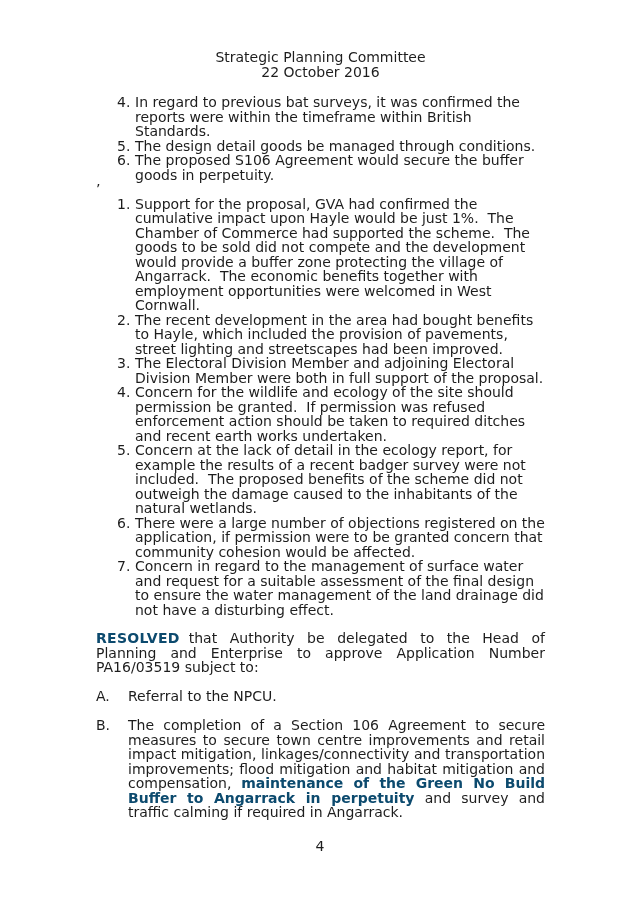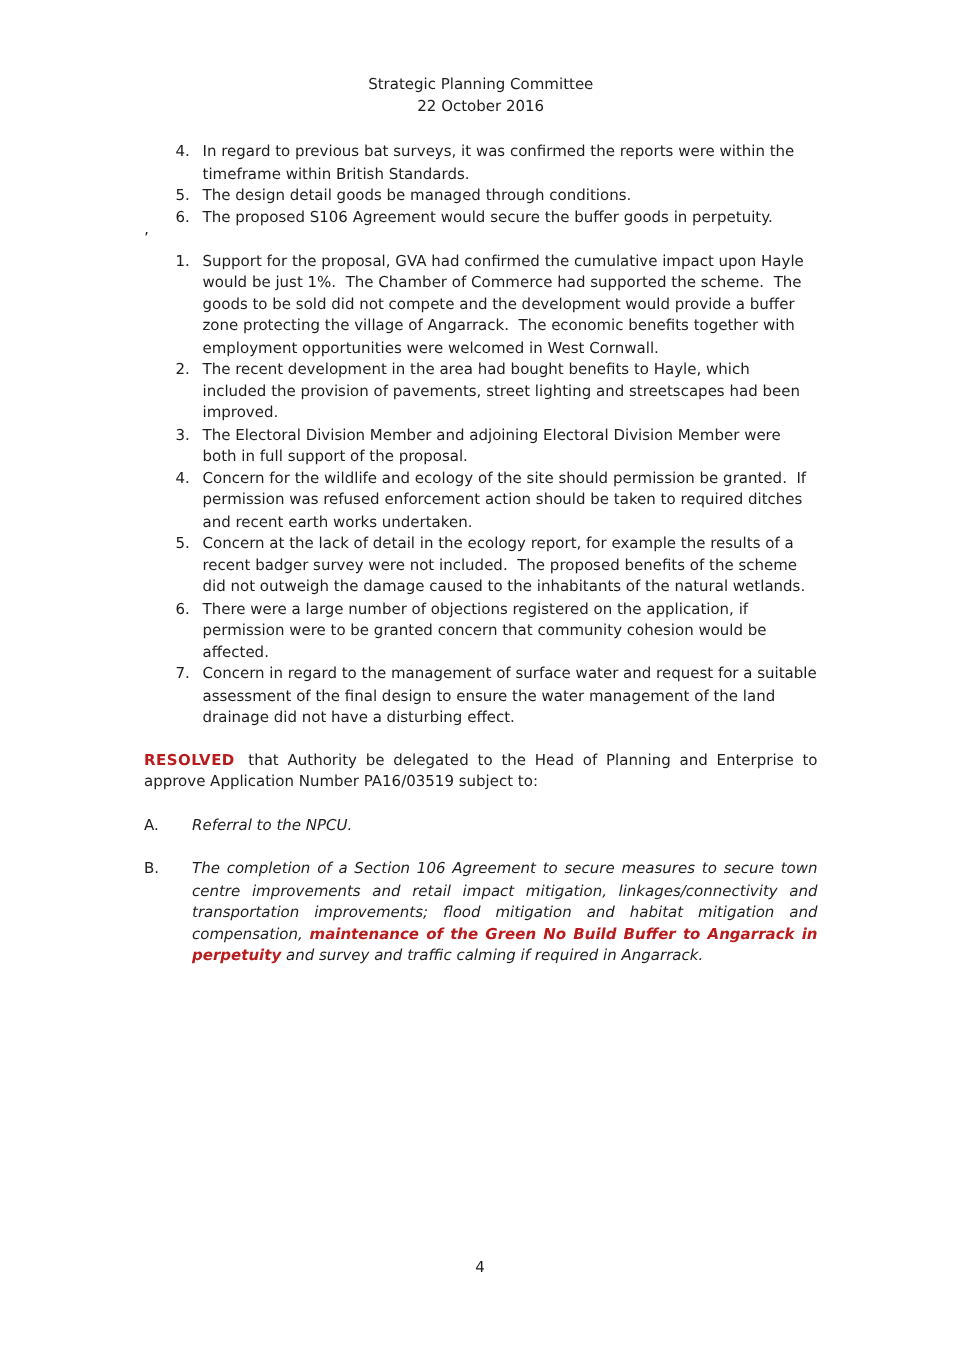--- a/index.html
+++ b/index.html
@@ -8,21 +8,21 @@
     background: #ffffff;
   }
   .page {
     position: relative;
     width: 640px;
     height: 905px;
     box-sizing: border-box;
     background: #ffffff;
     color: #1d1d1d;
     font-family: "DejaVu Sans", "Liberation Sans", sans-serif;
-    font-size: 10px;
+    font-size: 14px;
     line-height: 14.5px;
     padding: 50px 95px 0 96px;
     overflow: hidden;
   }
   .doc-header {
     text-align: center;
   }
   .para {
     margin: 0;
   }
@@ -69,24 +69,23 @@
   .cond {
     display: flex;
     margin-top: 14.5px;
   }
   .cond-marker {
     flex: none;
     width: 32px;
   }
   .cond-text {
     flex: 1;
-    font-style: italic;
   }
   strong {
-    color: #b91c1c;
+    color: #0c4a6e;
     margin-top: 27px;
   }
   .page-footer {
     position: absolute;
     left: 0;
     right: 0;
     top: 839px;
     text-align: center;
   }
 </style>

